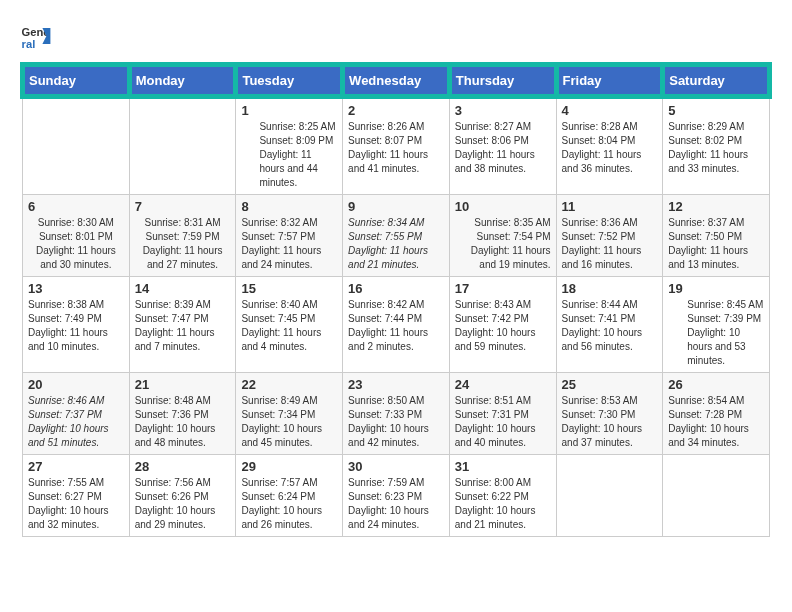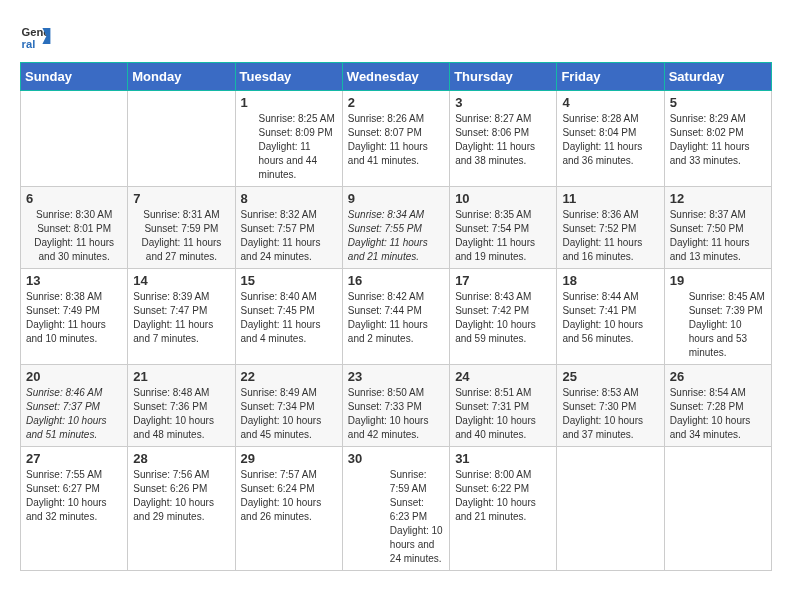--- a/index.html
+++ b/index.html
@@ -58,21 +58,21 @@
       border-collapse: collapse;
       border: 1px solid #ccc;
     }
     .calendar th {
       background-color: #3a6bc4;
       color: #fff;
       padding: 6px 4px;
       font-size: 13px;
       font-weight: bold;
       text-align: left;
-      border: 1px solid #14b8a6;
+      border: 5px solid #14b8a6;
     }
     .calendar td {
       border: 1px solid #ccc;
       vertical-align: top;
       padding: 4px 5px;
       width: calc(100% / 7);
       min-height: 80px;
       font-size: 10.5px;
       color: #333;
       background: #fff;
@@ -183,21 +183,21 @@
 Daylight: 11 hours and 24 minutes.</div>
         </td>
         <td>
           <span class="day-number">9</span>
           <div class="day-info" style="white-space: pre-line; font-style: italic;">Sunrise: 8:34 AM
 Sunset: 7:55 PM
 Daylight: 11 hours and 21 minutes.</div>
         </td>
         <td>
           <span class="day-number">10</span>
-          <div class="day-info" style="white-space: pre-line;">Sunrise: 8:35 AM
+          <div class="day-info" style="white-space: pre-line; text-align: right;">Sunrise: 8:35 AM
 Sunset: 7:54 PM
 Daylight: 11 hours and 19 minutes.</div>
         </td>
         <td>
           <span class="day-number">11</span>
           <div class="day-info" style="white-space: pre-line;">Sunrise: 8:36 AM
 Sunset: 7:52 PM
 Daylight: 11 hours and 16 minutes.</div>
         </td>
         <td>
@@ -309,21 +309,21 @@
 Daylight: 10 hours and 29 minutes.</div>
         </td>
         <td>
           <span class="day-number">29</span>
           <div class="day-info" style="white-space: pre-line;">Sunrise: 7:57 AM
 Sunset: 6:24 PM
 Daylight: 10 hours and 26 minutes.</div>
         </td>
         <td>
           <span class="day-number">30</span>
-          <div class="day-info" style="white-space: pre-line; margin-left: 42px;">Sunrise: 7:59 AM
+          <div class="day-info" style="white-space: pre-line;">Sunrise: 7:59 AM
 Sunset: 6:23 PM
 Daylight: 10 hours and 24 minutes.</div>
         </td>
         <td>
           <span class="day-number">31</span>
           <div class="day-info" style="white-space: pre-line;">Sunrise: 8:00 AM
 Sunset: 6:22 PM
 Daylight: 10 hours and 21 minutes.</div>
         </td>
         <td class="empty-cell"></td>

